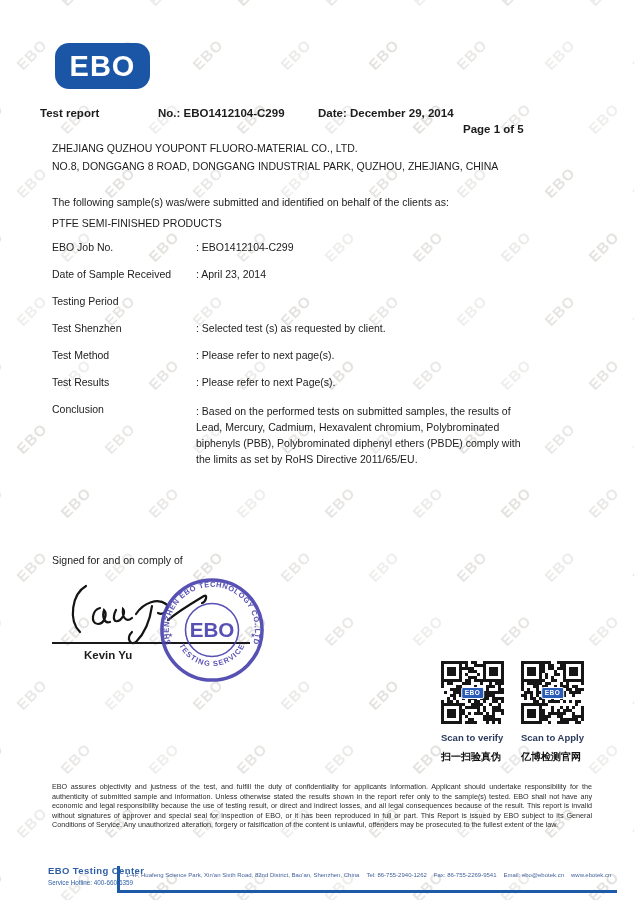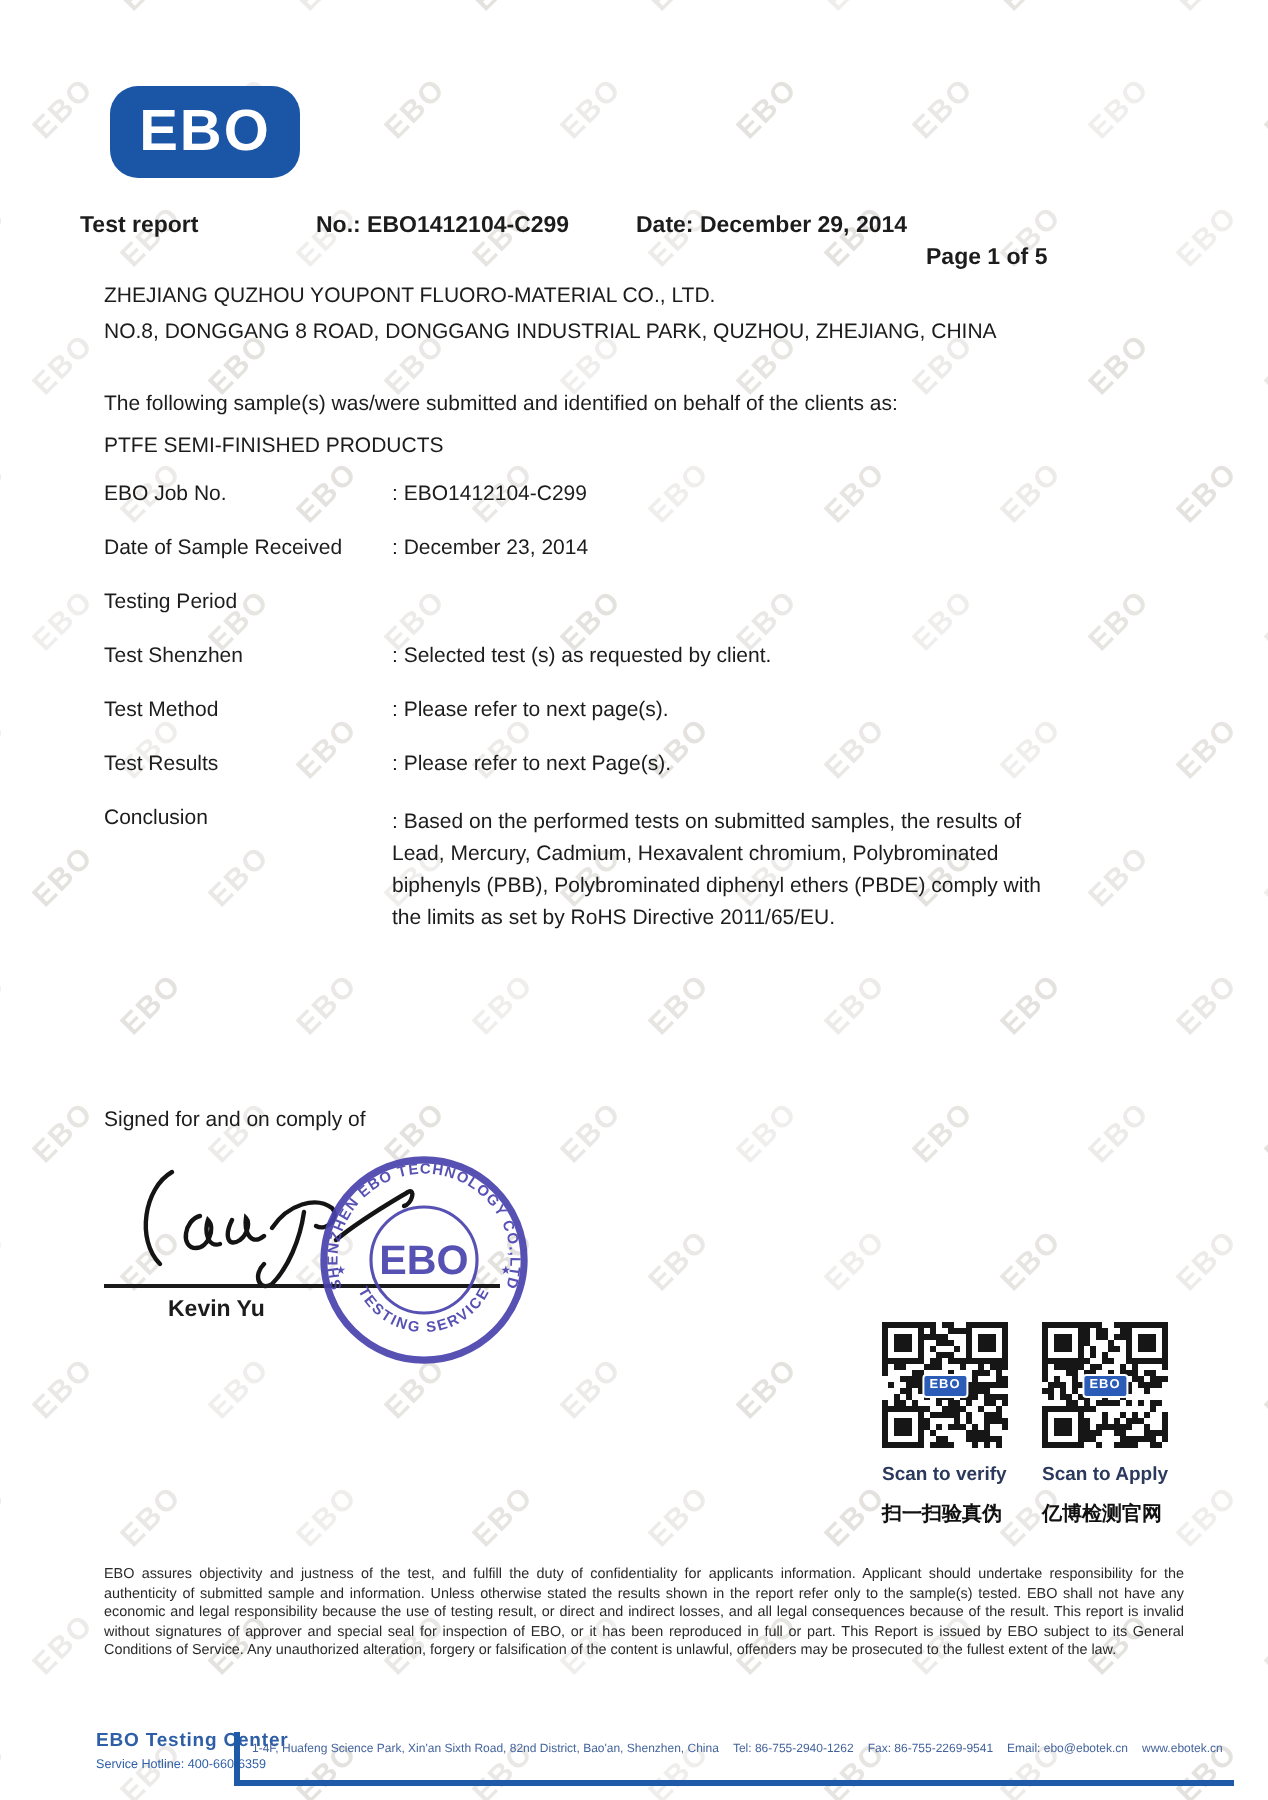--- a/index.html
+++ b/index.html
@@ -213,21 +213,21 @@
     <div class="intro">The following sample(s) was/were submitted and identified on behalf of the clients as:</div>
     <div class="sample-desc">PTFE SEMI-FINISHED PRODUCTS</div>
 
     <div class="fields">
       <div class="frow">
         <div class="flabel">EBO Job No.</div>
         <div class="fvalue">: EBO1412104-C299</div>
       </div>
       <div class="frow">
         <div class="flabel">Date of Sample Received</div>
-        <div class="fvalue">: December 23, 2014</div>
+        <div class="fvalue">: April 23, 2014</div>
       </div>
       <div class="frow">
         <div class="flabel">Testing Period</div>
       </div>
       <div class="frow">
         <div class="flabel">Test Shenzhen</div>
         <div class="fvalue">: Selected test (s) as requested by client.</div>
       </div>
       <div class="frow">
         <div class="flabel">Test Method</div>

